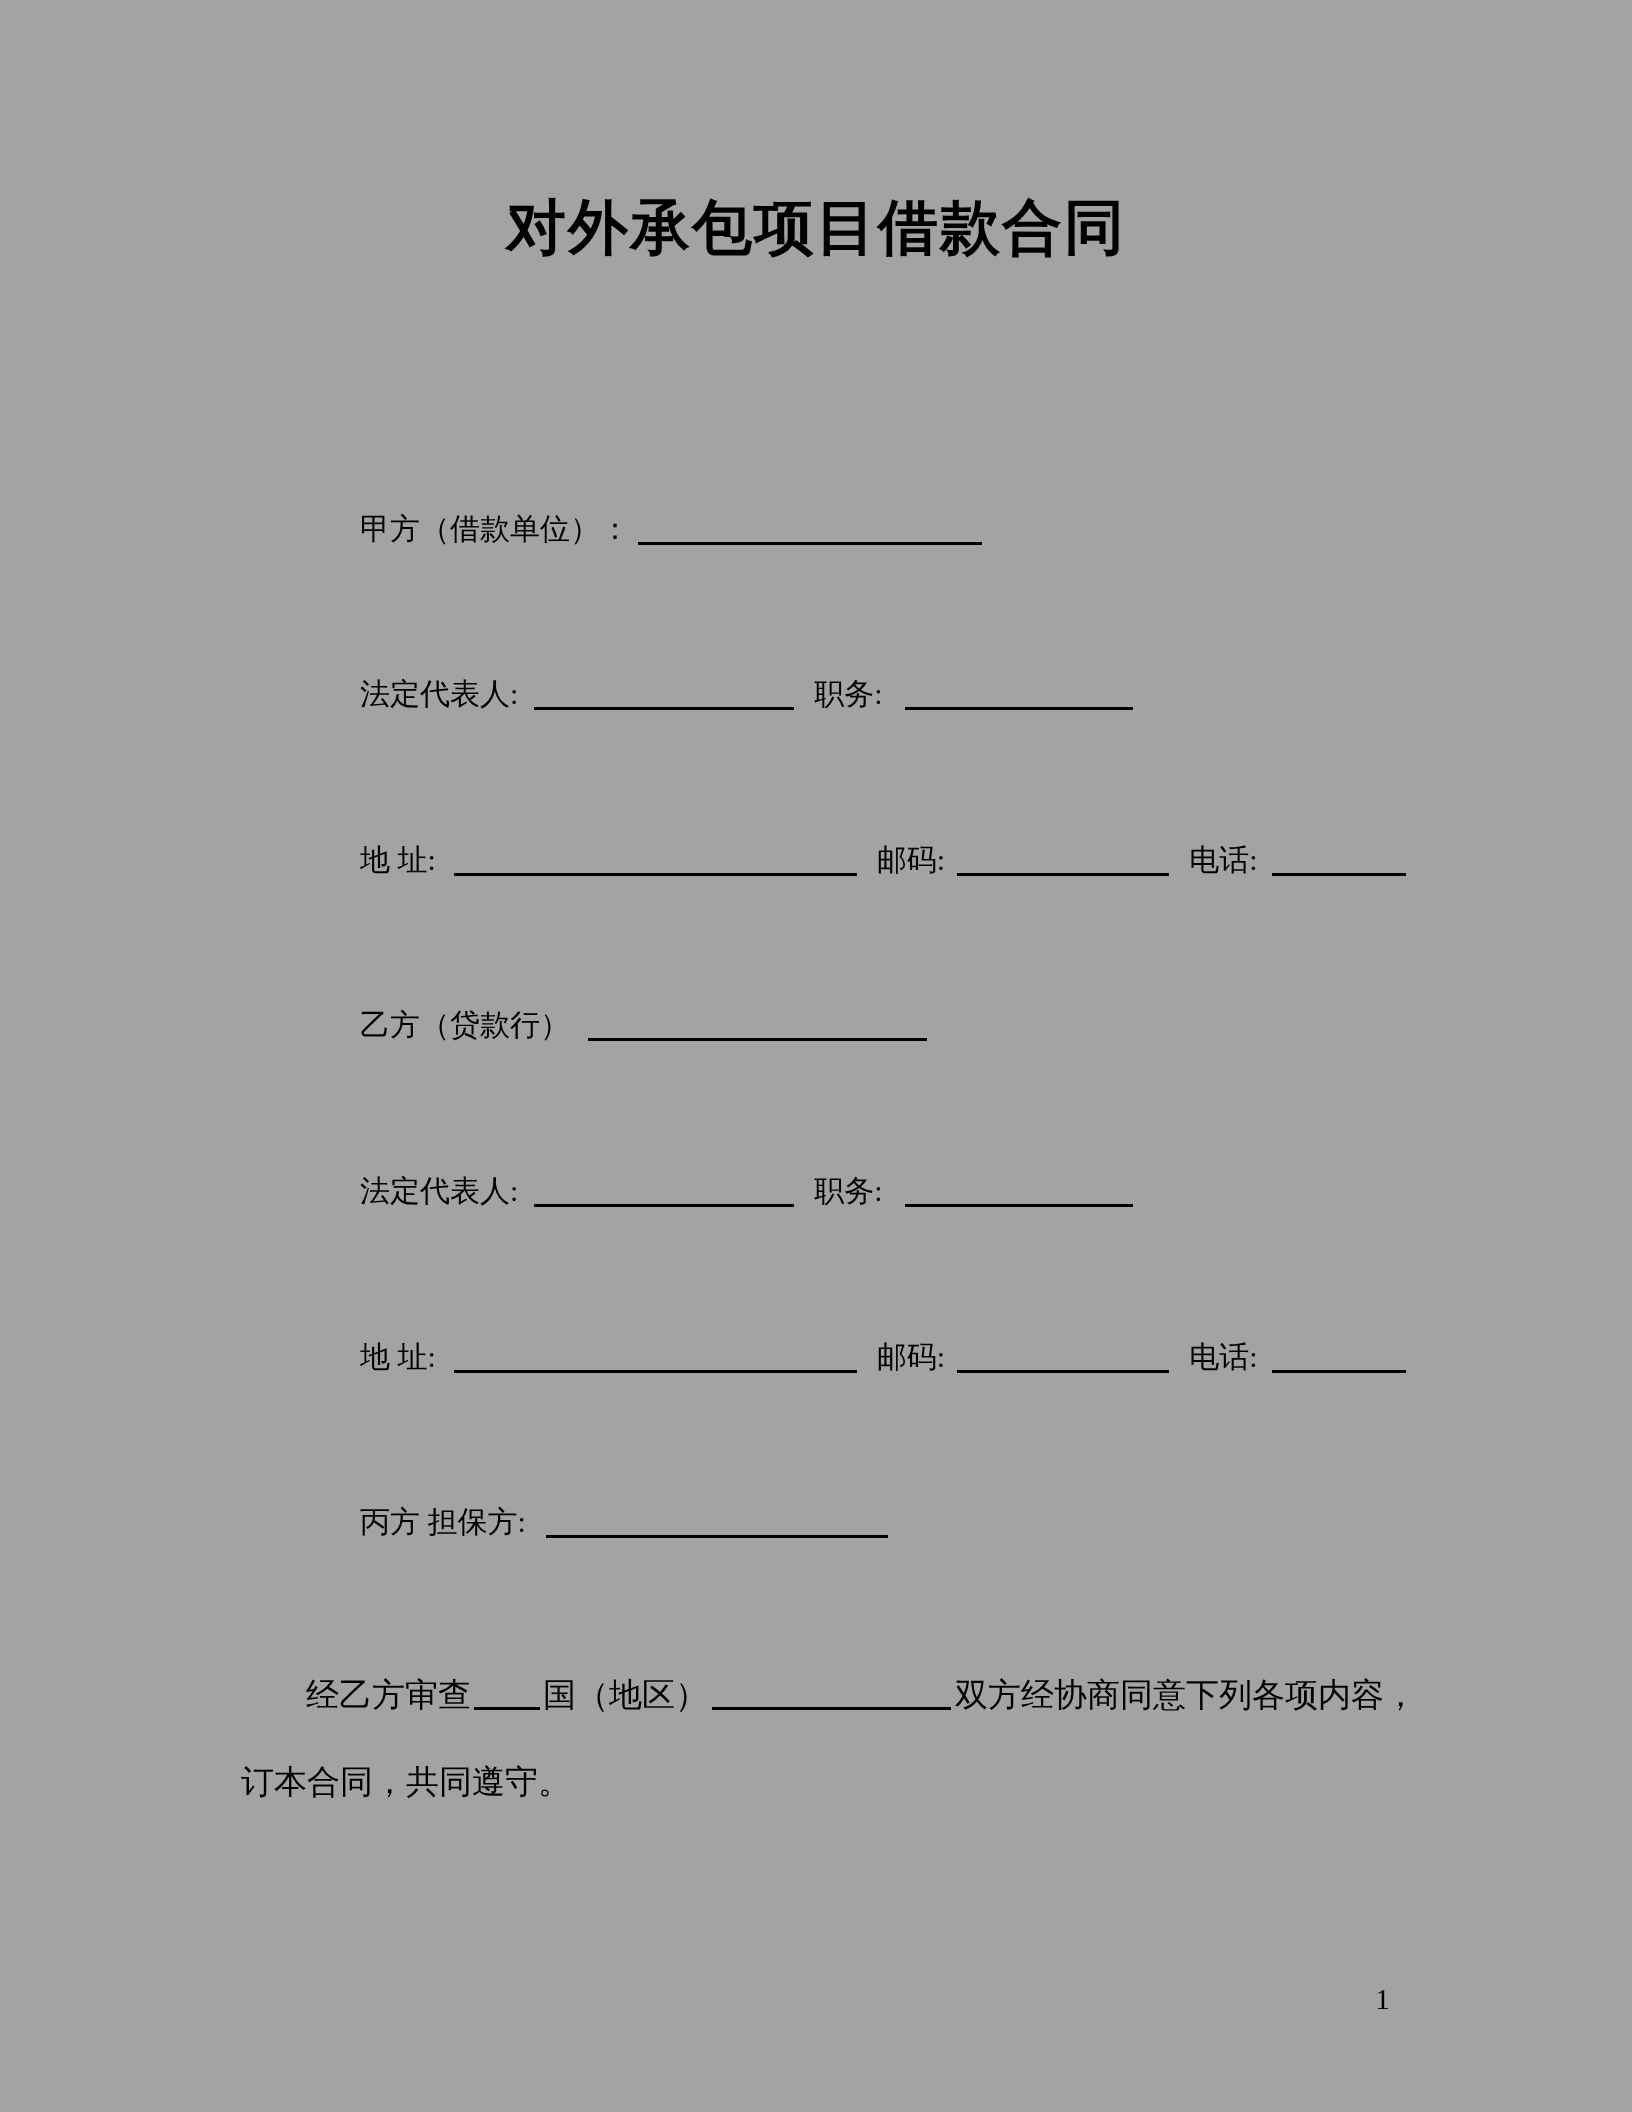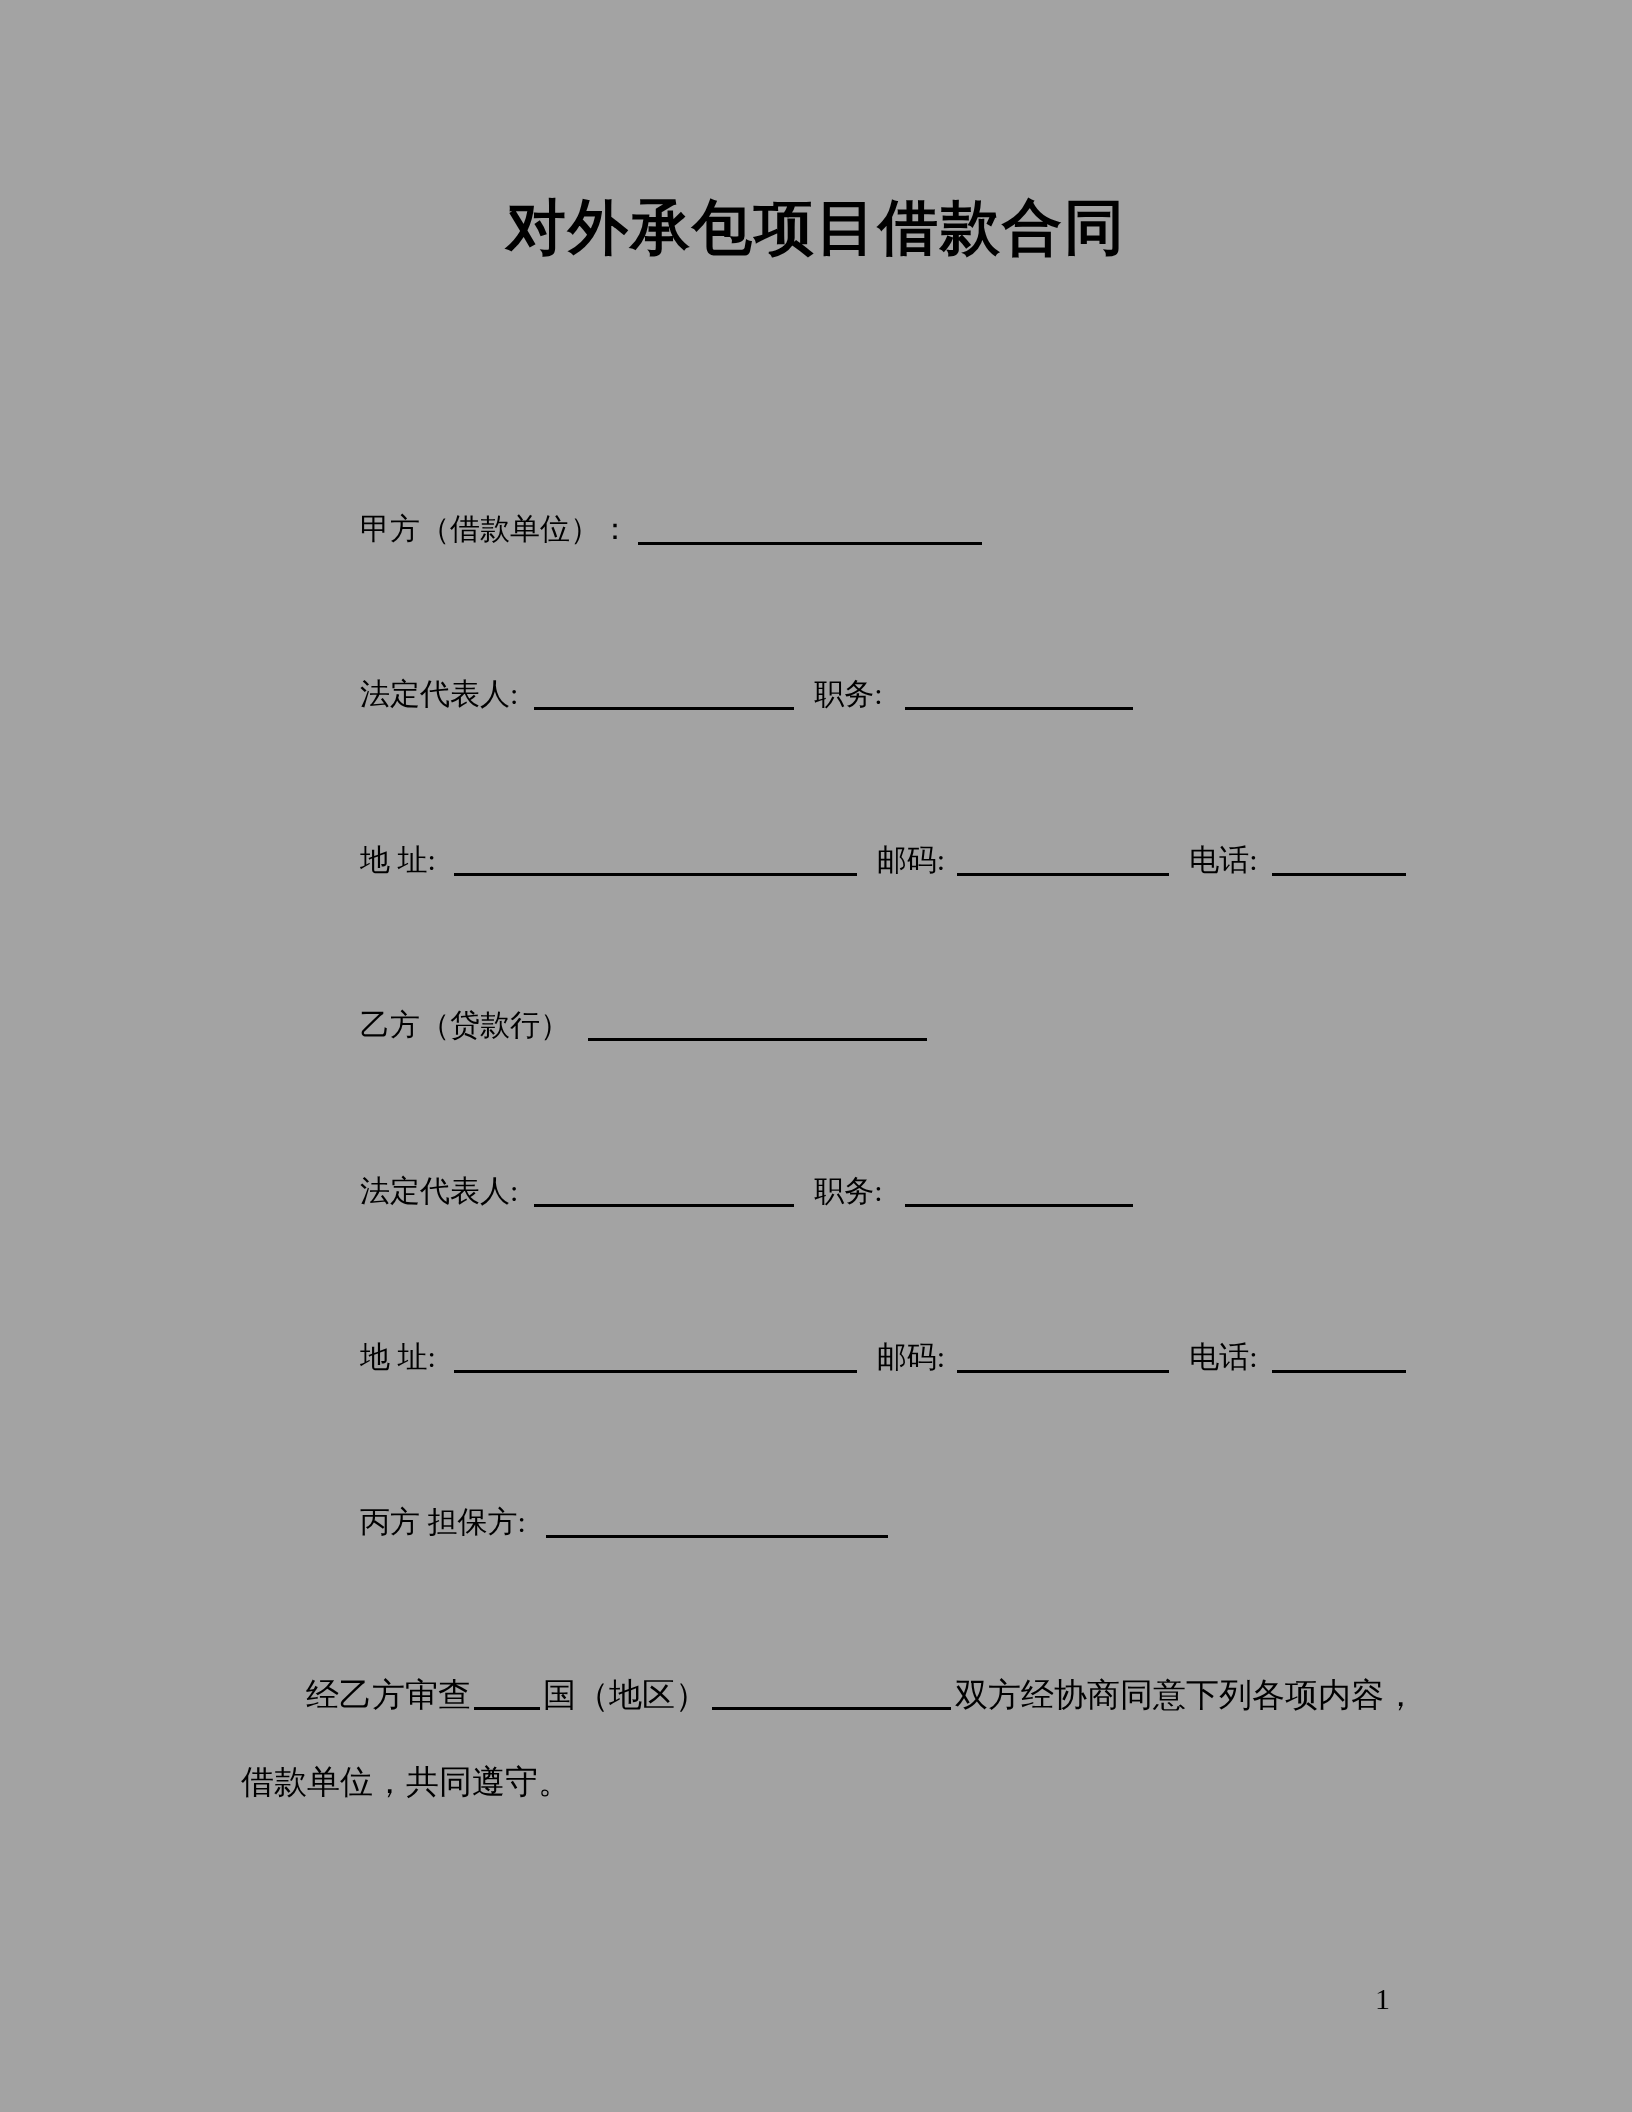--- a/index.html
+++ b/index.html
@@ -118,18 +118,18 @@
   </div>
 
   <div class="row row-party-c">
     <span class="lbl">丙方 担保方:</span><span class="blank w342"></span>
   </div>
 
   <div class="para">
     <div class="para-line indent">
       <span>经乙方审查</span><span class="blank-inline wu66"></span><span>国（地区）</span><span class="blank-inline wu239"></span><span>双方经协商同意下列各项内容，</span>
     </div>
-    <div class="para-line">借款单位，共同遵守。</div>
+    <div class="para-line">订本合同，共同遵守。</div>
   </div>
 
   <div class="page-number">1</div>
 
 </div>
 
 </body></html>

